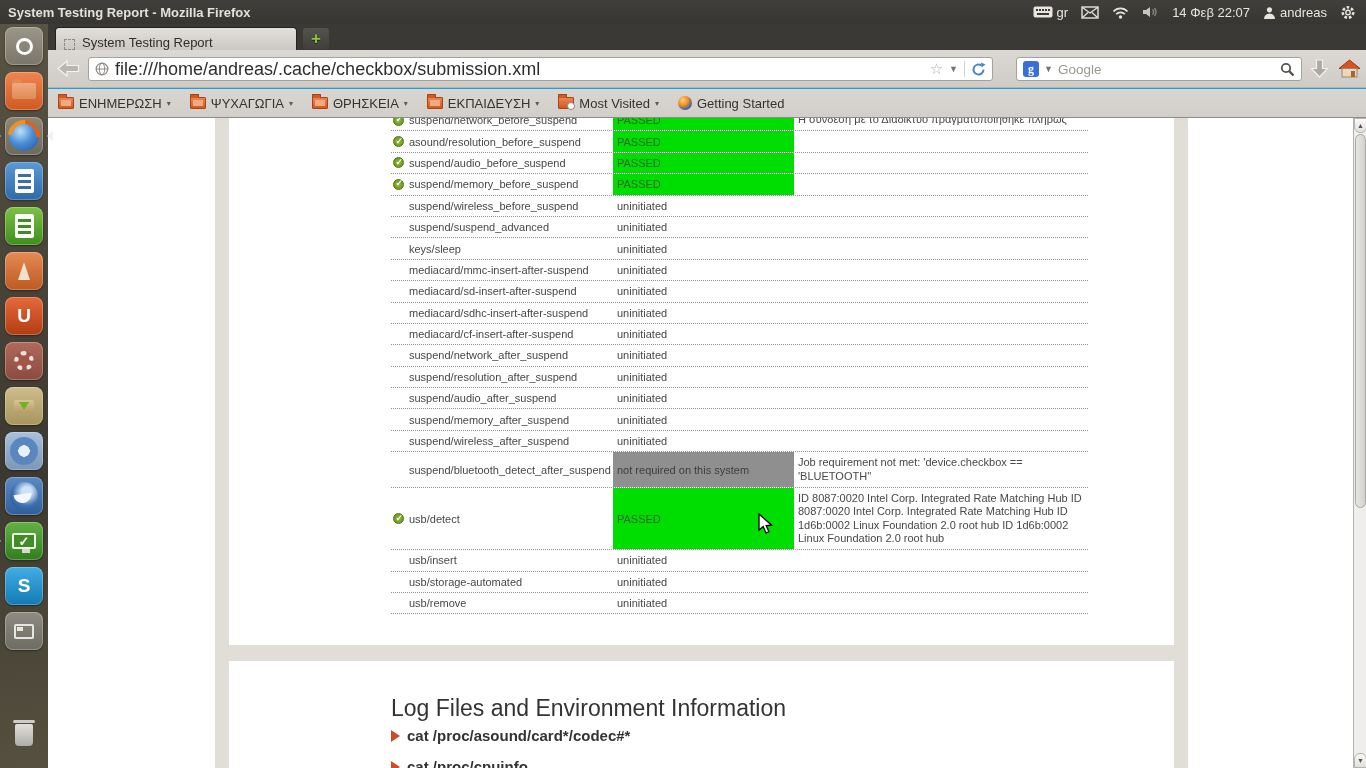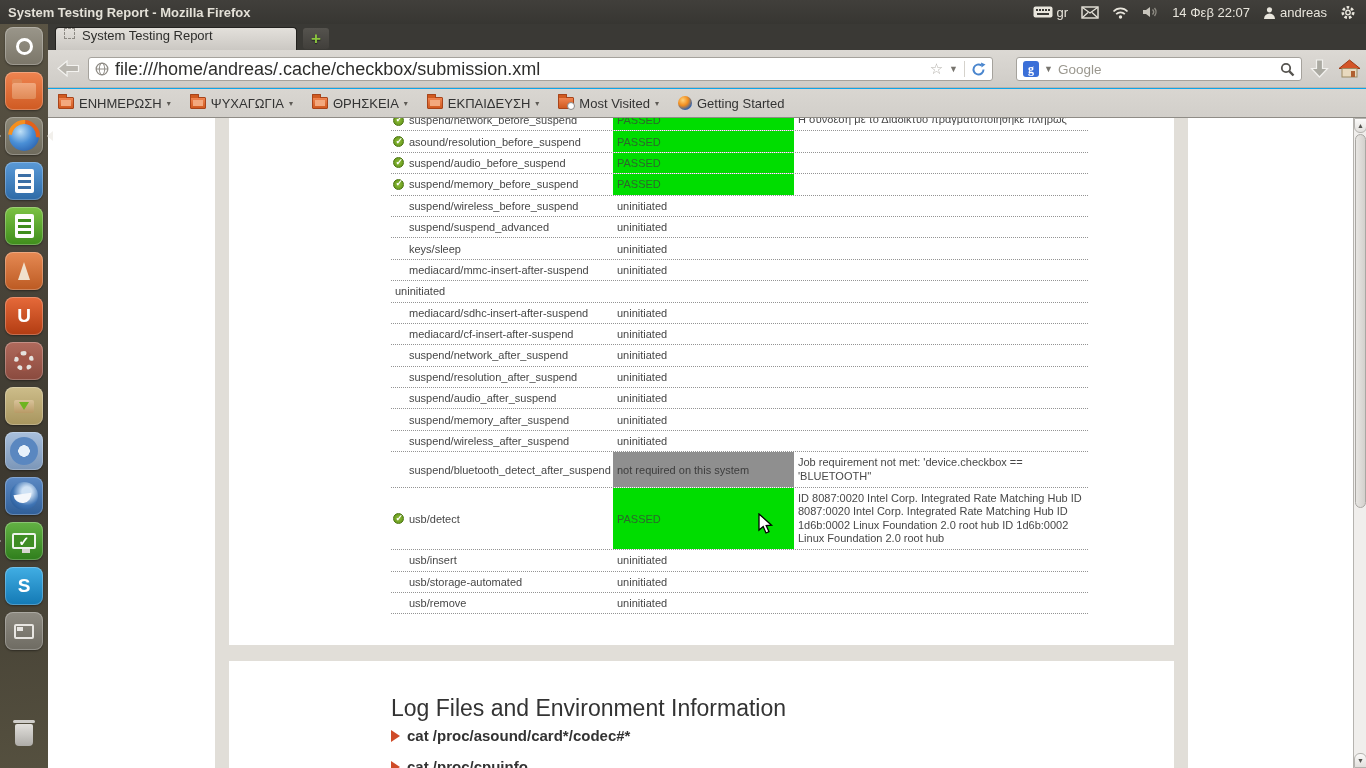--- a/index.html
+++ b/index.html
@@ -78,21 +78,21 @@
   .tile-trash .gl { width:18px; height:22px; background:linear-gradient(#e2e0dc,#aeaca8);
     border-radius:2px 2px 4px 4px; }
   .tile-trash .gl::before { content:""; position:absolute; left:-2px; top:-4px; width:22px; height:3px;
     background:#cfcdc9; border-radius:2px; }
 
   
   #window { position:absolute; left:48px; top:24px; width:1318px; height:744px; }
   #tabbar { position:absolute; left:0; top:0; width:100%; height:26px; background:#3a3935; }
   #tab { position:absolute; left:7px; top:3px; width:242px; height:23px;
     background:linear-gradient(#e3e0db,#cbc8c3); border:1px solid #23221f; border-bottom:none;
-    border-radius:4px 4px 0 0; display:flex; align-items:flex-start; padding:0 8px; gap:7px; }
+    border-radius:4px 4px 0 0; display:flex; align-items:flex-end; padding:0 8px; gap:7px; }
   #tab .favicon { width:11px; height:11px; border:1px dashed #8d8a84; flex:none; }
   #tab .tab-label { font-size:13px; color:#2d2d2b; white-space:nowrap; overflow:hidden; }
   #newtab { position:absolute; left:255px; top:4px; width:26px; height:21px; border-radius:3px;
     background:linear-gradient(#55534e,#413f3b); display:flex; align-items:center; justify-content:center;
     color:#8bc63e; font-size:17px; font-weight:bold; text-shadow:0 1px 1px #222; }
   #navbar { position:absolute; left:0; top:26px; width:100%; height:38px;
     background:linear-gradient(#dcd9d4,#cfccc7); border-bottom:1px solid #b7b4ae; }
   #back-btn { position:absolute; left:8px; top:8px; }
   #urlbar { position:absolute; left:40px; top:7px; width:905px; height:24px; background:#fff;
     border:1px solid #a5a29c; border-radius:3px; display:flex; align-items:center; padding:0 6px; gap:6px; }
@@ -463,20 +463,24 @@
 
         <span class="txt">mediacard/mmc-insert-after-suspend</span>
       </div>
       <div class="cell cell-status">
         <span class="txt">uninitiated</span>
       </div>
       <div class="cell cell-comment"></div>
     </div>
 
     <div class="row state-uninitiated">
+      <div class="cell cell-name">
+
+        <span class="txt">mediacard/sd-insert-after-suspend</span>
+      </div>
       <div class="cell cell-status">
         <span class="txt">uninitiated</span>
       </div>
       <div class="cell cell-comment"></div>
     </div>
 
     <div class="row state-uninitiated">
       <div class="cell cell-name">
 
         <span class="txt">mediacard/sdhc-insert-after-suspend</span>

